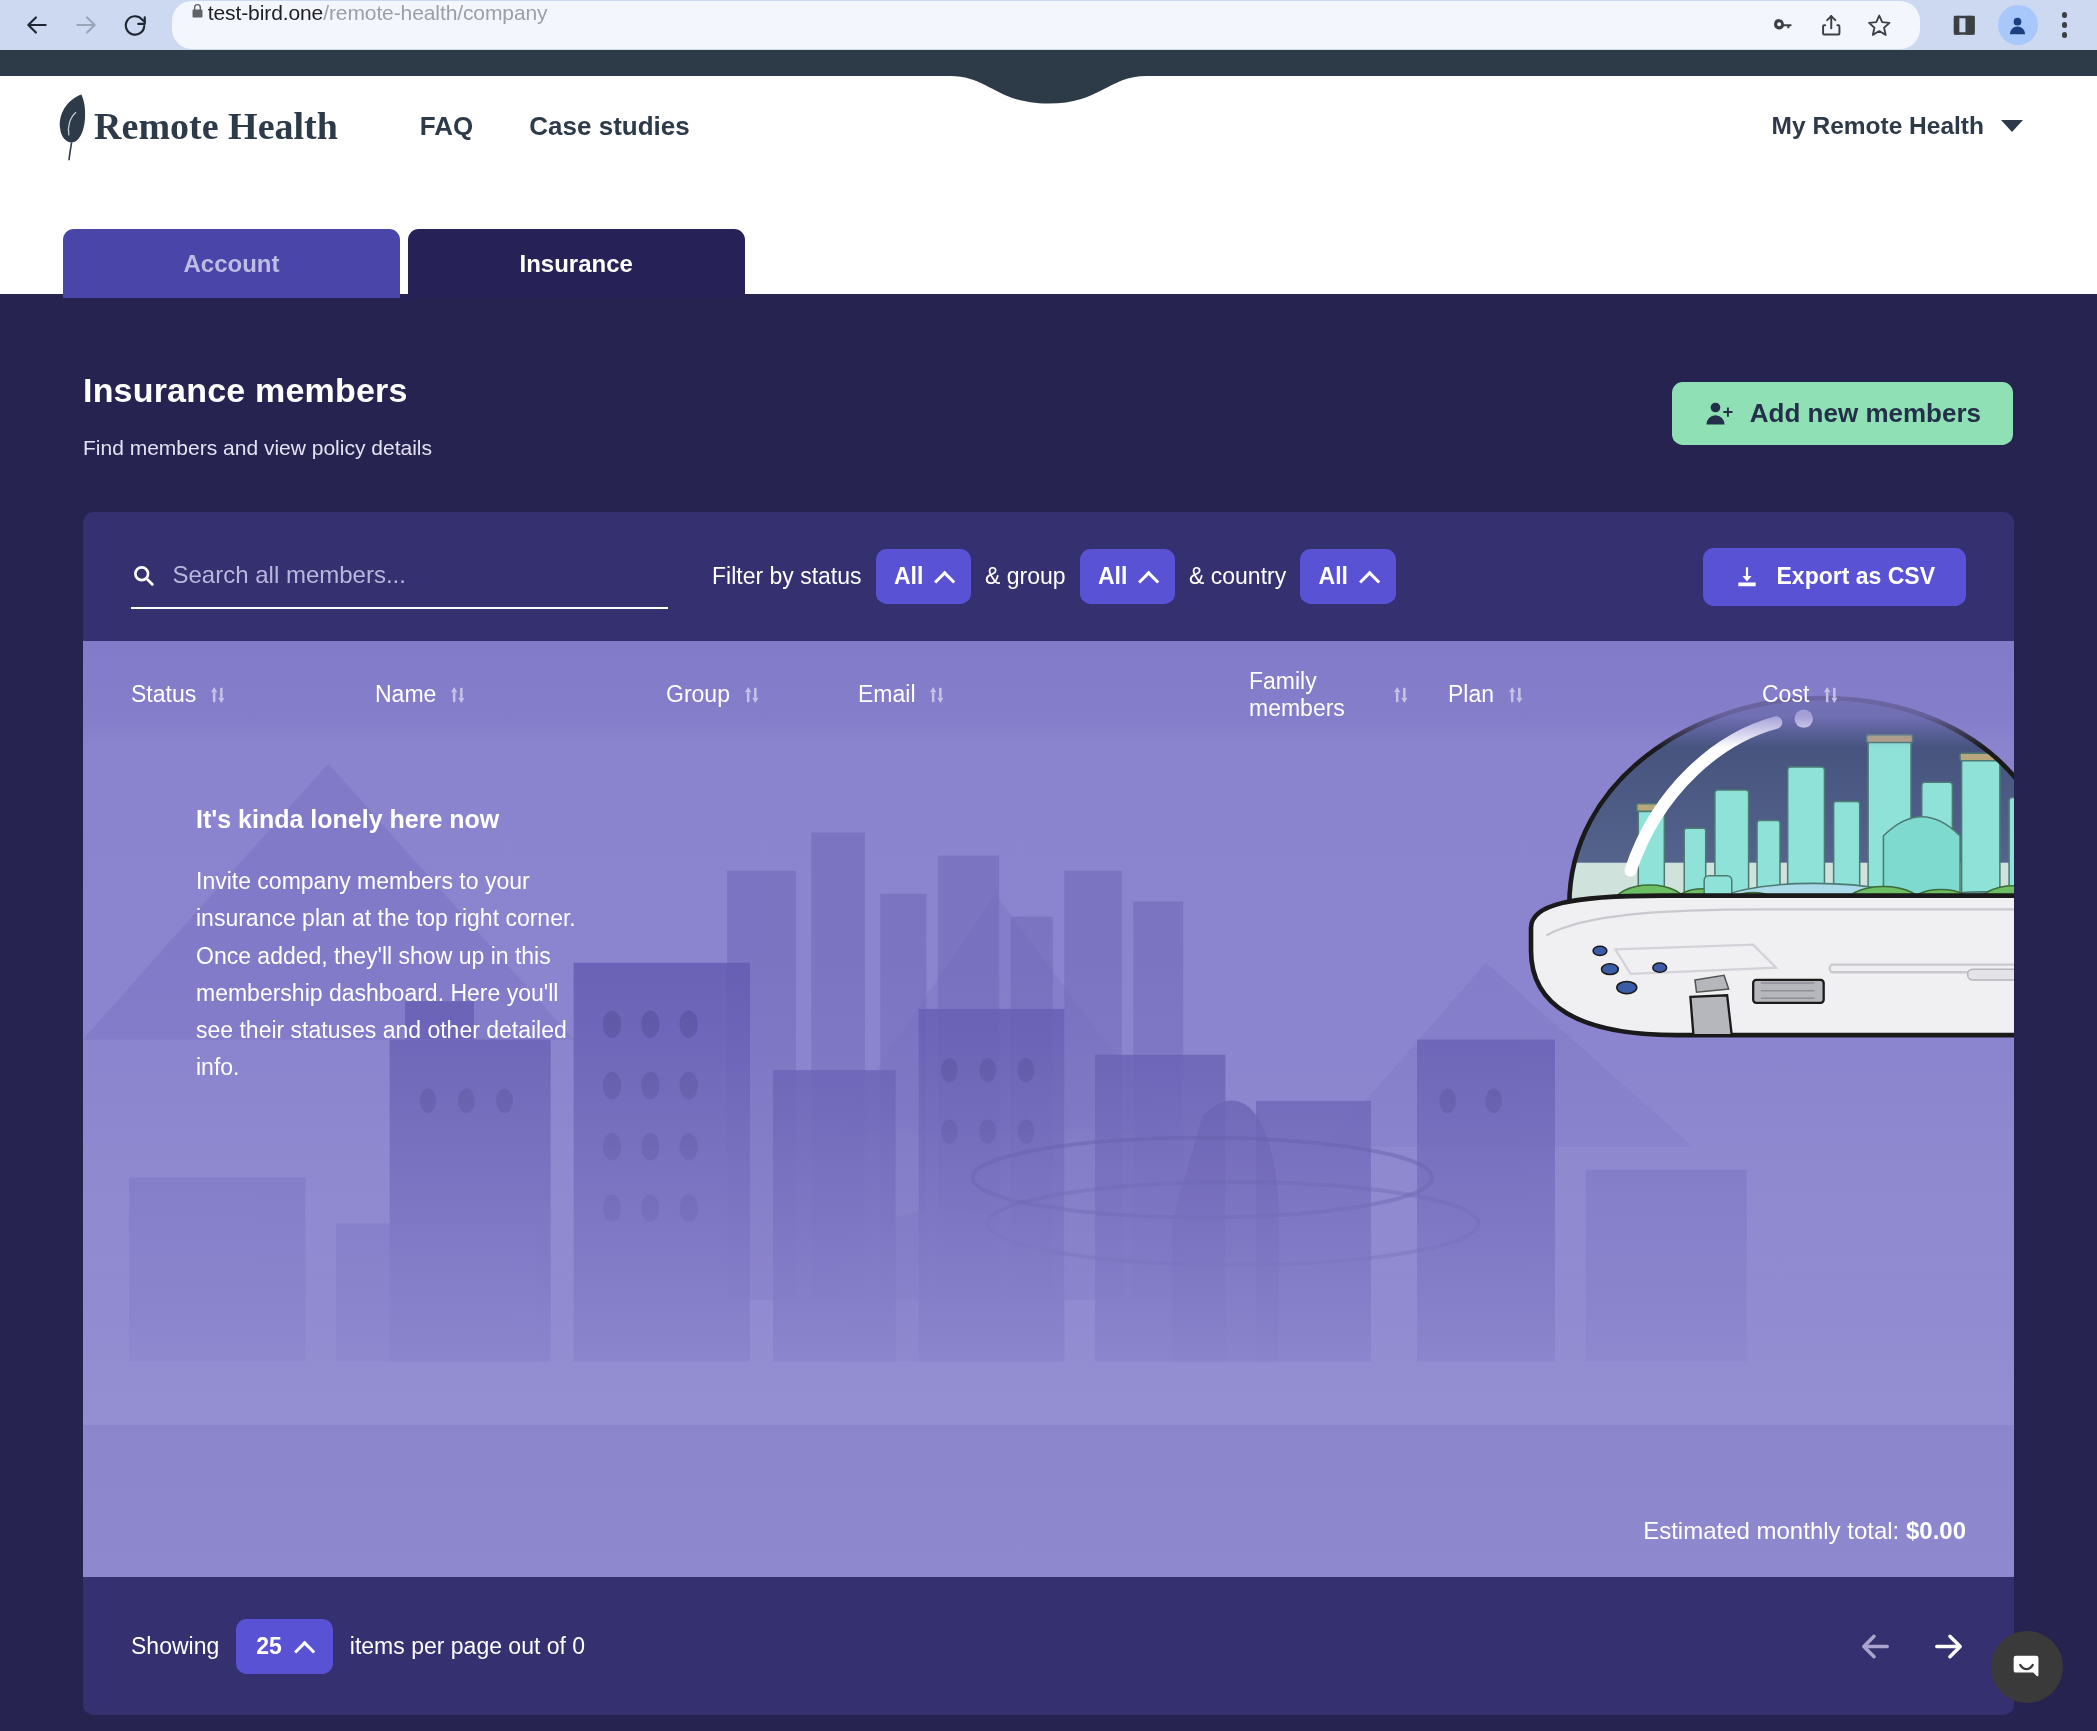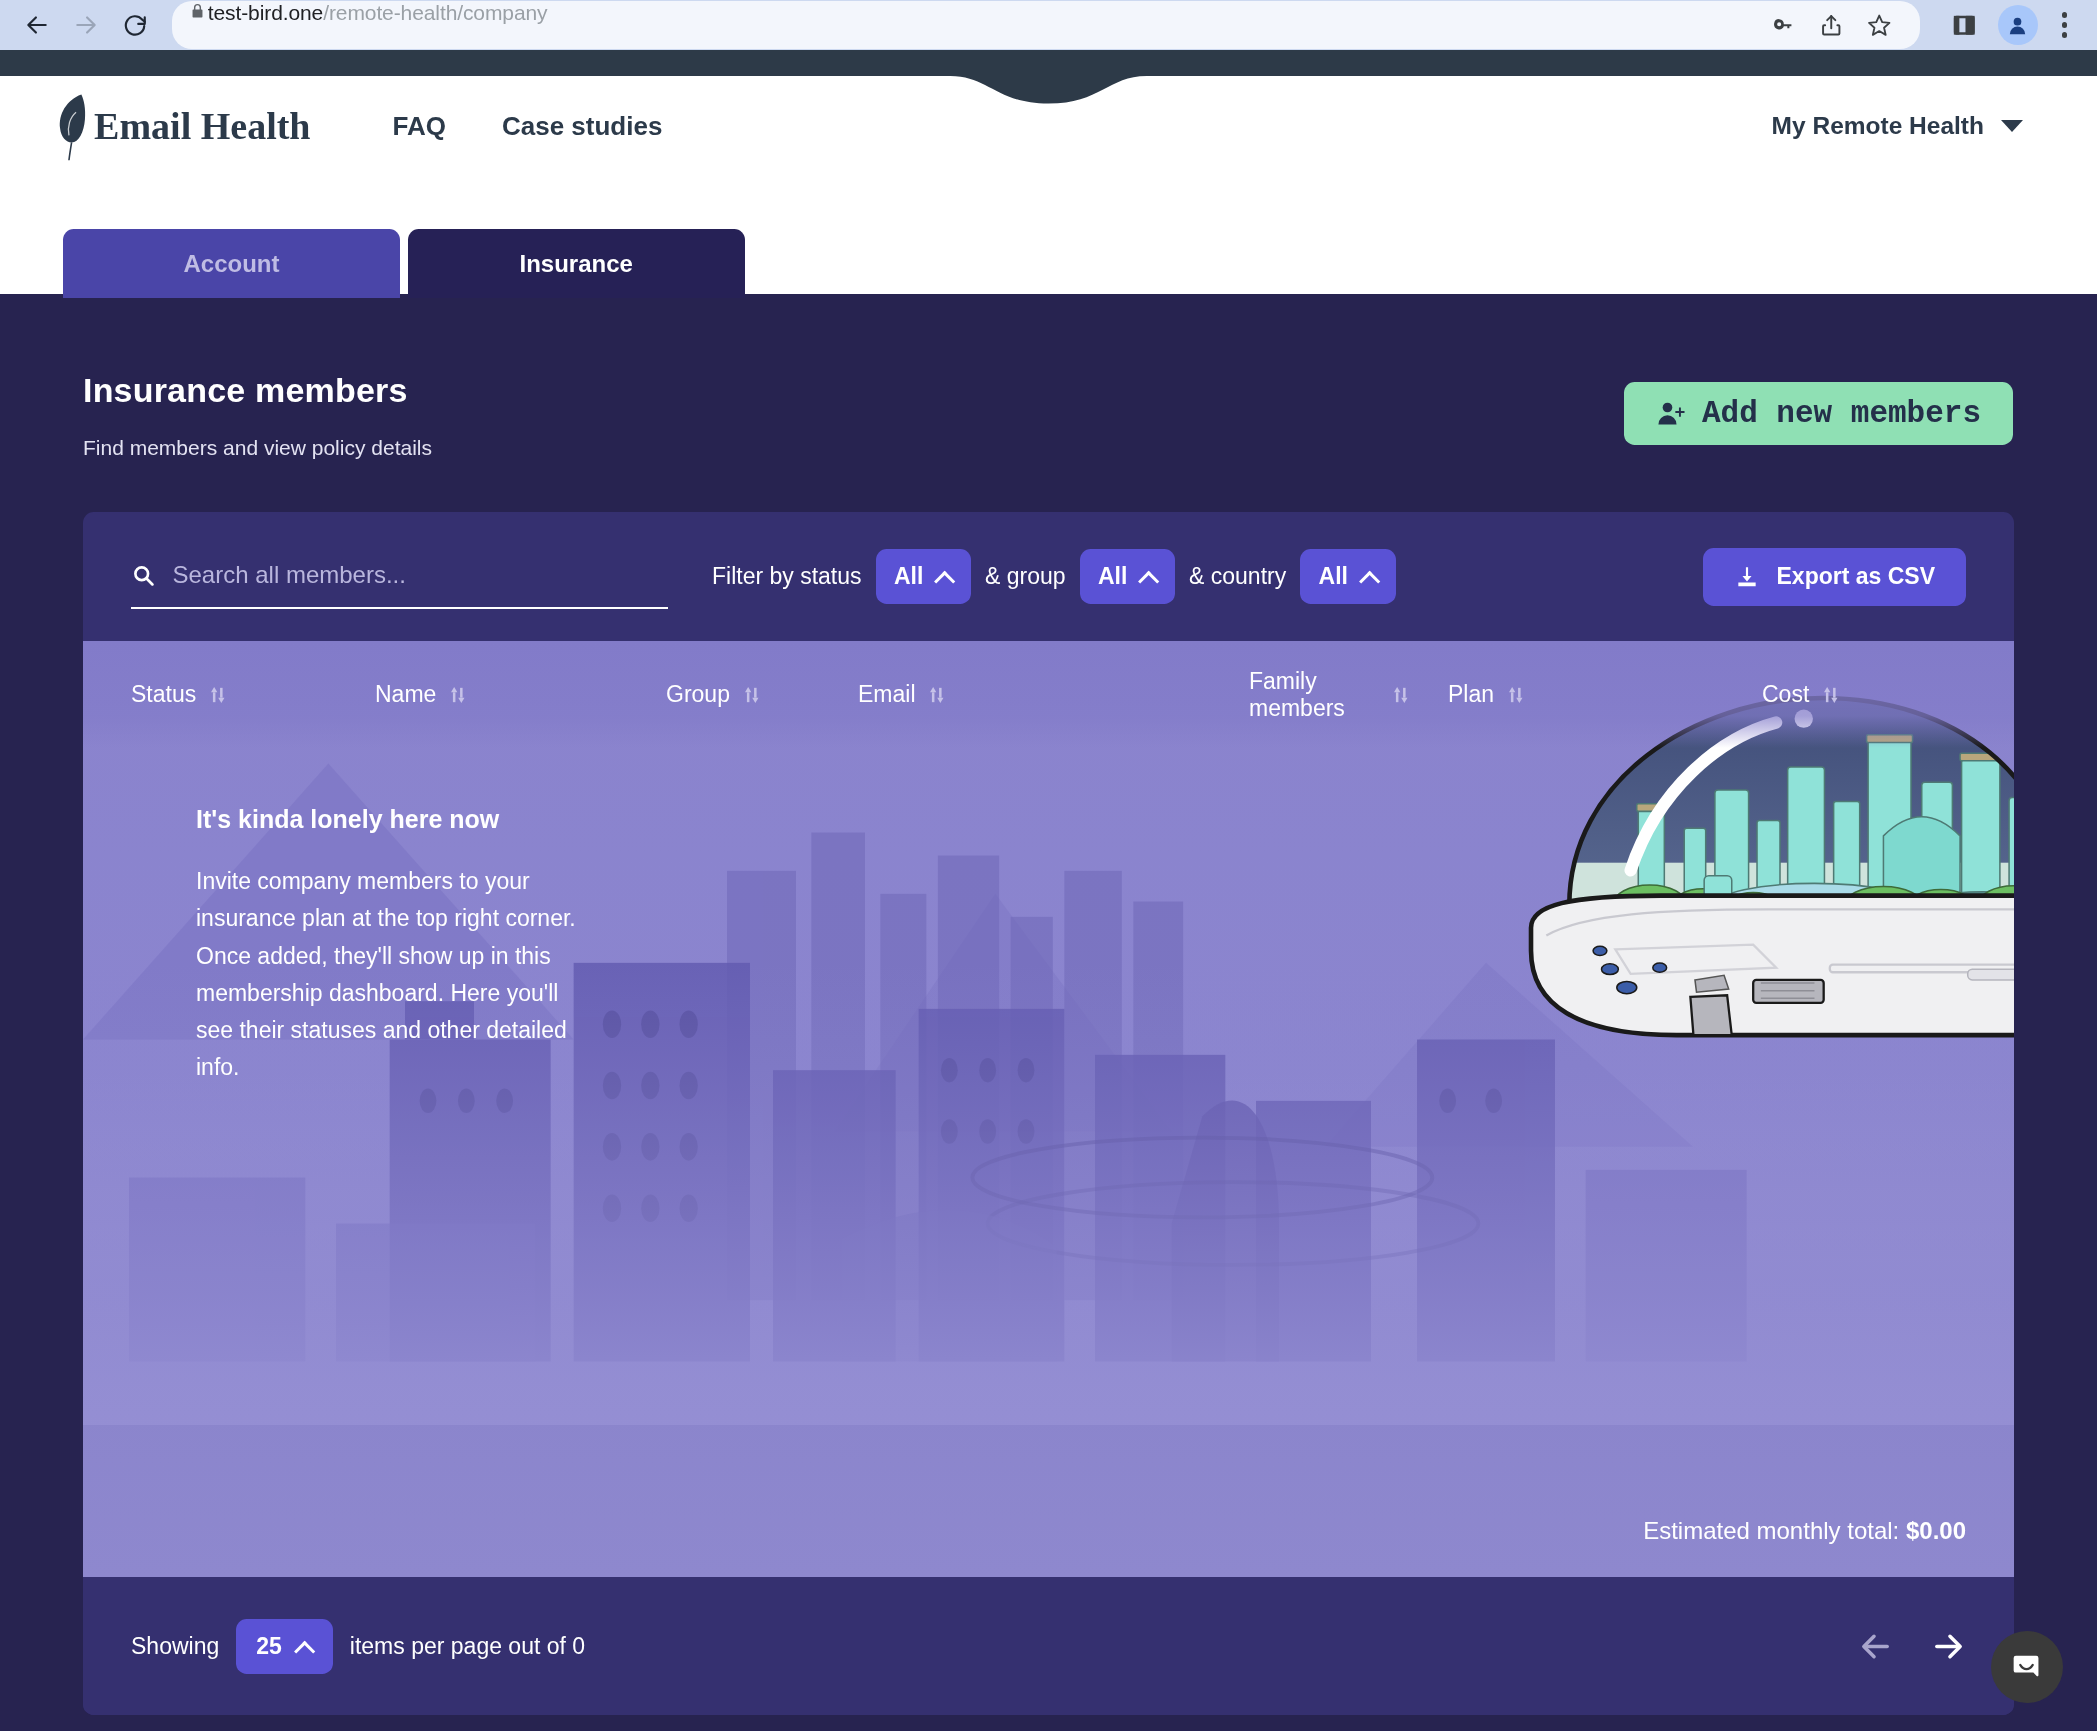--- a/index.html
+++ b/index.html
@@ -129,23 +129,22 @@
   .page-sub { font-size: 21px; color: #e3e2f2; margin-top: 26px; }
   .add-btn {
     margin-left: auto;
     background: #8fe0b4;
     color: #24304a;
     border: none;
     border-radius: 10.7px;
     height: 63px;
     padding: 0 32px;
     display: flex; align-items: center; gap: 17px;
-    font-size: 31px; font-weight: bold;
+    font-size: 26px; font-weight: bold;
     margin-top: 10.7px;
-    font-family: Liberation Mono, monospace;
   }
   .add-btn svg { width: 29px; height: 29px; }
 
   
   .card {
     margin: 52px 83px 0 83px;
     background: #353070;
     border-radius: 10.7px;
     overflow: hidden;
   }
@@ -351,21 +350,21 @@
         <path d="M0,0 L1240,0 C1290,0 1300,36 1368,36 C1436,36 1446,0 1496,0 L2736,0 L2736,-4 L0,-4 Z" fill="#2d3a48"></path>
       </svg>
     </div>
     <div class="header-inner">
       <div class="logo-wrap">
         <svg class="feather" viewBox="0 0 40 80" fill="none">
           <path d="M30 4 C13 10 4 27 6 42 C7 52 13 58 19 58 C27 58 33 46 34 32 C35 20 33 10 30 4 Z" fill="#2c3a4a"></path>
           <path d="M24 24 C17 30 14 40 16 50" stroke="#ffffff" stroke-width="1.4" fill="none" opacity="0.75"></path>
           <path d="M19 58 C18 64 17 70 16 78" stroke="#2c3a4a" stroke-width="1.8" fill="none"></path>
         </svg>
-        <span class="logo-text">Email Health</span>
+        <span class="logo-text">Remote Health</span>
       </div>
       <div class="nav-links">
         <a class="nav-link">FAQ</a>
         <a class="nav-link">Case studies</a>
       </div>
       <div class="header-right">
         <span class="account-label">My Remote Health</span>
         <span class="caret-down"></span>
       </div>
     </div>

